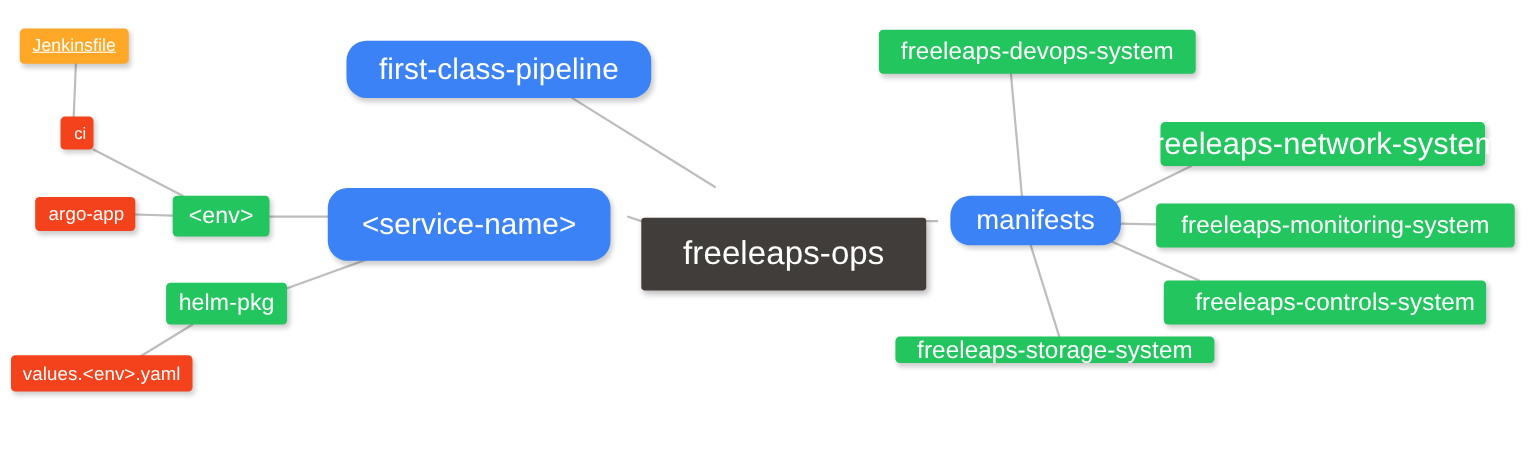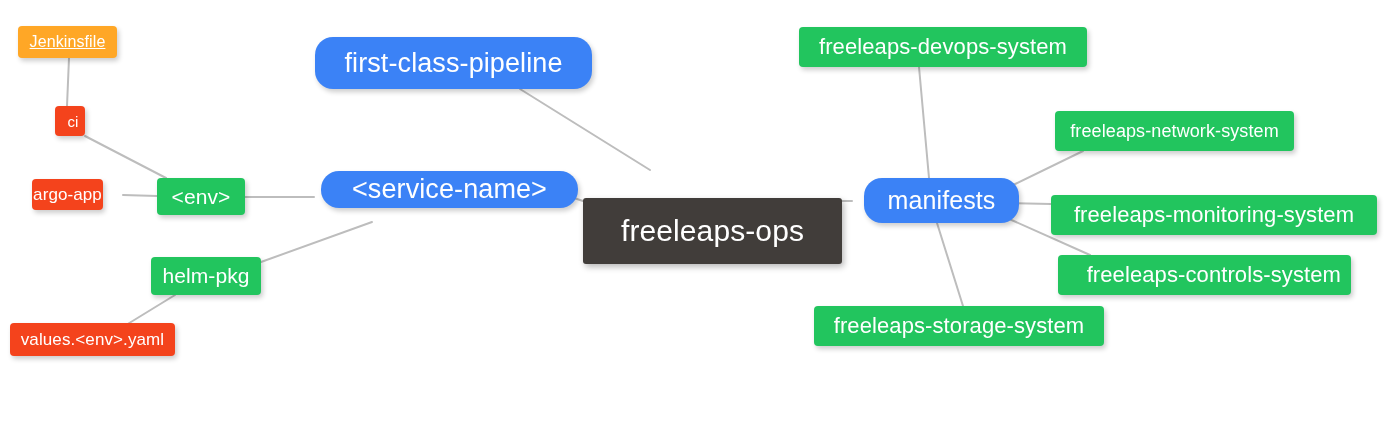--- a/index.html
+++ b/index.html
@@ -69,56 +69,56 @@
       <line x1="929" y1="178" x2="919" y2="67" stroke="#bdbdbd" stroke-width="2" stroke-linecap="round"></line>
       <line x1="1007" y1="188" x2="1083" y2="151" stroke="#bdbdbd" stroke-width="2" stroke-linecap="round"></line>
       <line x1="1007" y1="203" x2="1051" y2="204" stroke="#bdbdbd" stroke-width="2" stroke-linecap="round"></line>
       <line x1="1007" y1="218" x2="1090" y2="255" stroke="#bdbdbd" stroke-width="2" stroke-linecap="round"></line>
       <line x1="937" y1="223" x2="963" y2="306" stroke="#bdbdbd" stroke-width="2" stroke-linecap="round"></line>
     </svg>
   <div id="node-layer">
       <div class="node root" style="left: 583px; top: 170px; width: 259px; height: 66px; font-size: 30px; margin-top: 28px;">
         <span>freeleaps-ops</span>
       </div>
-      <div class="node blue" style="left: 321px; top: 171px; width: 257px; height: 37px; font-size: 27px;">
+      <div class="node blue" style="left: 298px; top: 171px; width: 257px; height: 66px; font-size: 27px;">
         <span>&lt;service-name&gt;</span>
       </div>
       <div class="node blue" style="left: 315px; top: 37px; width: 277px; height: 52px; font-size: 27px;">
         <span>first-class-pipeline</span>
       </div>
       <div class="node blue" style="left: 852px; top: 178px; width: 155px; height: 45px; font-size: 25px; margin-left: 12px;">
         <span>manifests</span>
       </div>
       <div class="node green" style="left: 157px; top: 178px; width: 88px; height: 37px; font-size: 21px;">
         <span>&lt;env&gt;</span>
       </div>
       <div class="node green" style="left: 151px; top: 257px; width: 110px; height: 38px; font-size: 21px; justify-content: center;">
         <span>helm-pkg</span>
       </div>
       <div class="node red" style="left: 55px; top: 106px; width: 30px; height: 30px; font-size: 15px; padding-left: 16px;">
         <span>ci</span>
       </div>
-      <div class="node red" style="left: 32px; top: 179px; width: 71px; height: 31px; font-size: 17px;">
+      <div class="node red" style="left: 32px; top: 179px; width: 91px; height: 31px; font-size: 17px; justify-content: flex-end;">
         <span>argo-app</span>
       </div>
       <div class="node amber" style="left: 18px; top: 26px; width: 99px; height: 32px; font-size: 16px; text-decoration: underline;">
         <span>Jenkinsfile</span>
       </div>
       <div class="node red" style="left: 10px; top: 323px; width: 165px; height: 33px; font-size: 17px;">
         <span>values.&lt;env&gt;.yaml</span>
       </div>
       <div class="node green" style="left: 799px; top: 27px; width: 288px; height: 40px; font-size: 22px; align-items: center;">
         <span>freeleaps-devops-system</span>
       </div>
-      <div class="node green" style="left: 1055px; top: 111px; width: 239px; height: 40px; font-size: 18px;">
+      <div class="node green" style="left: 1055px; top: 111px; width: 295px; height: 40px; font-size: 28px;">
         <span>freeleaps-network-system</span>
       </div>
-      <div class="node green" style="left: 1051px; top: 185px; width: 326px; height: 40px; font-size: 22px; margin-top: 10px;">
+      <div class="node green" style="left: 1051px; top: 185px; width: 326px; height: 40px; font-size: 22px;">
         <span>freeleaps-monitoring-system</span>
       </div>
       <div class="node green" style="left: 1058px; top: 255px; width: 293px; height: 40px; font-size: 22px; justify-content: flex-end;">
         <span>freeleaps-controls-system</span>
       </div>
-      <div class="node green" style="left: 814px; top: 306px; width: 290px; height: 40px; font-size: 22px;">
+      <div class="node green" style="left: 814px; top: 306px; width: 290px; height: 24px; font-size: 22px;">
         <span>freeleaps-storage-system</span>
       </div>
     </div>
 </div>
 
 </body></html>

